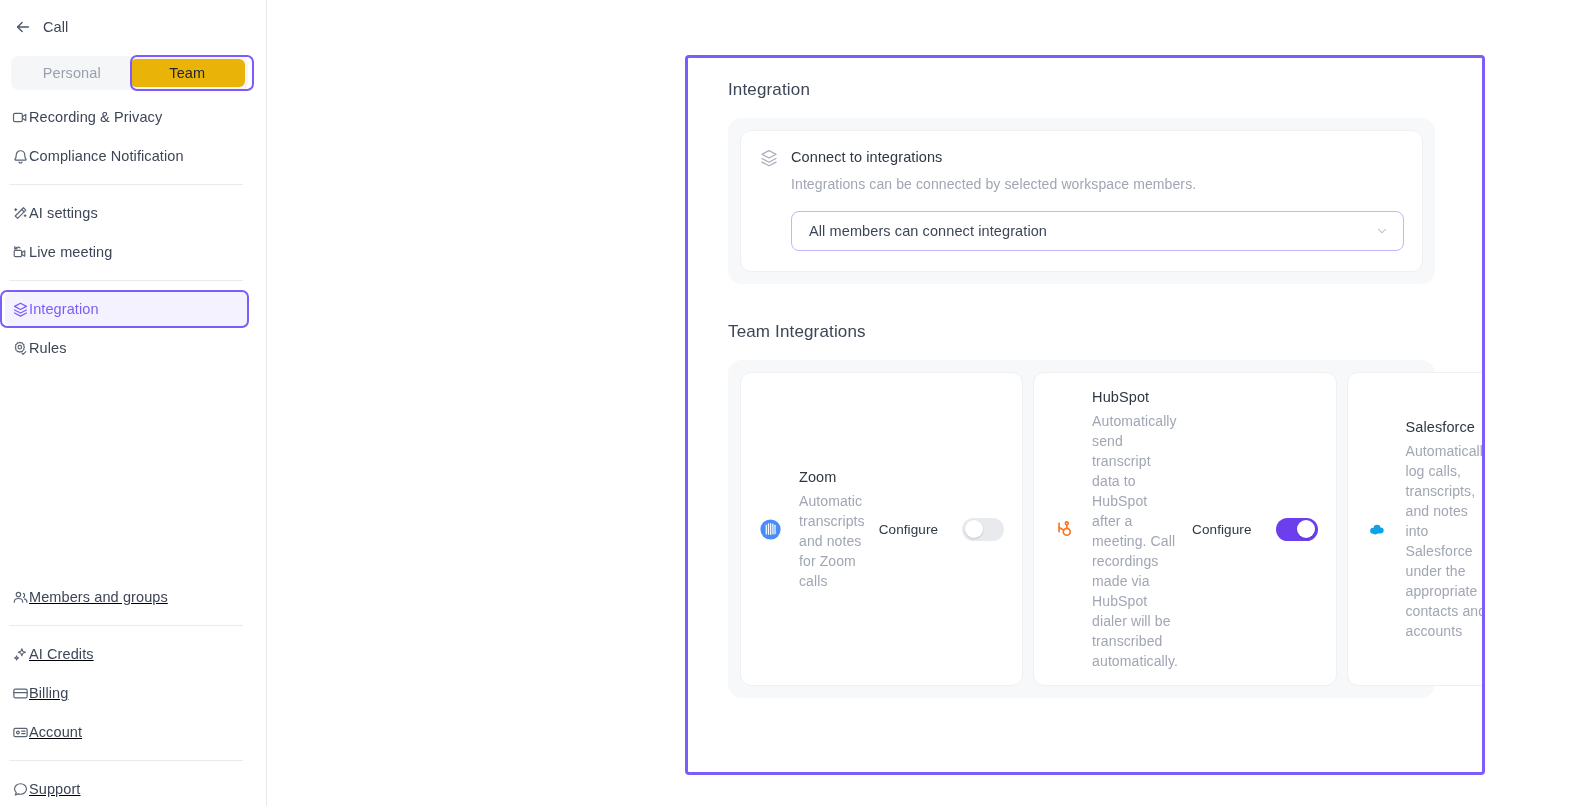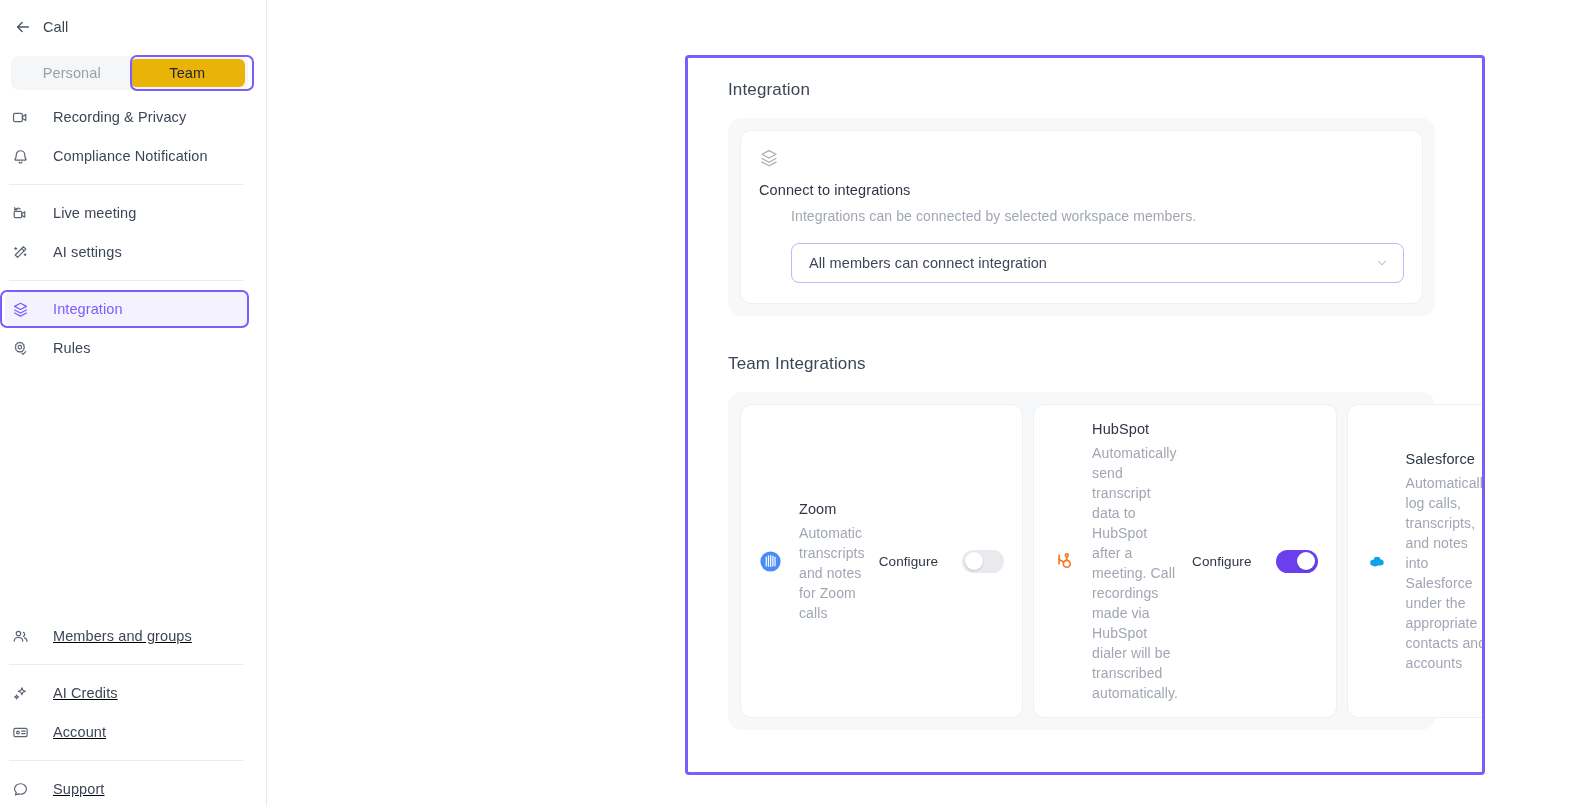--- a/index.html
+++ b/index.html
@@ -87,21 +87,21 @@
     pointer-events: none;
     z-index: 3;
   }
 
   .nav-group { margin-top: 10px; }
 
   .nav-item {
     position: relative;
     display: flex;
     align-items: center;
-    gap: 24px;
+    gap: 0;
     height: 34px;
     margin: 0 18px 0 5px;
     padding-left: 6px;
     border-radius: 6px;
     cursor: pointer;
   }
   .nav-item + .nav-item { margin-top: 5px; }
   .nav-ico {
     width: 18px; height: 18px;
     flex: 0 0 18px;
@@ -183,21 +183,20 @@
     border: 1px solid #eef0f3;
     border-radius: 11px;
   }
 
   
   .connect-card { padding: 16px 18px 20px 18px; }
   .connect-head {
     display: flex;
     align-items: flex-start;
     gap: 12px;
-    flex-direction: column;
   }
   .layers-ico { width: 20px; height: 20px; flex: 0 0 20px; color: #a7adba; margin-top: 1px; }
   .connect-title {
     font-size: 14.5px;
     color: #2f3744;
     letter-spacing: 0.1px;
     line-height: 20px;
   }
   .connect-sub {
     font-size: 14px;
@@ -328,41 +327,41 @@
             <path d="M8.3 16.6a1.9 1.9 0 003.4 0"></path>
           </svg>
         </span>
         <span class="nav-label">Compliance Notification</span>
       </div>
     </div>
 
     <div class="divider"></div>
 
     <div class="nav-group">
+      <div class="nav-item">
+        <span class="nav-ico">
+          <svg viewBox="0 0 20 20" fill="none" stroke="currentColor" stroke-width="1.4" stroke-linecap="round" stroke-linejoin="round" width="17" height="17">
+            <path d="M13.5 3.2l2.8 2.8L6.6 15.7 3.8 12.9z"></path>
+            <path d="M11.4 5.3l2.8 2.8"></path>
+            <path d="M4.4 4.2v2.4M3.2 5.4h2.4"></path>
+            <path d="M15.4 11.6v2M14.4 12.6h2"></path>
+          </svg>
+        </span>
+        <span class="nav-label">AI settings</span>
+      </div>
       <div class="nav-item">
         <span class="nav-ico">
           <svg viewBox="0 0 20 20" fill="none" stroke="currentColor" stroke-width="1.4" stroke-linecap="round" stroke-linejoin="round" width="17" height="17">
             <rect x="2.6" y="7.4" width="8.8" height="7.4" rx="1.4"></rect>
             <path d="M11.4 10.2l3.6-2.2v6.4l-3.6-2.2z"></path>
             <path d="M3.4 5.6c1.2-2 4.6-2.4 6-1.1"></path>
             <path d="M3.2 3.1l.2 2.6 2.6-.2"></path>
           </svg>
         </span>
         <span class="nav-label">Live meeting</span>
-      </div>
-      <div class="nav-item">
-        <span class="nav-ico">
-          <svg viewBox="0 0 20 20" fill="none" stroke="currentColor" stroke-width="1.4" stroke-linecap="round" stroke-linejoin="round" width="17" height="17">
-            <path d="M13.5 3.2l2.8 2.8L6.6 15.7 3.8 12.9z"></path>
-            <path d="M11.4 5.3l2.8 2.8"></path>
-            <path d="M4.4 4.2v2.4M3.2 5.4h2.4"></path>
-            <path d="M15.4 11.6v2M14.4 12.6h2"></path>
-          </svg>
-        </span>
-        <span class="nav-label">AI settings</span>
       </div>
     </div>
 
     <div class="divider"></div>
 
     <div class="nav-group">
       <div class="nav-item selected">
         <span class="nav-ico">
           <svg viewBox="0 0 20 20" fill="none" stroke="currentColor" stroke-width="1.4" stroke-linecap="round" stroke-linejoin="round" width="17" height="17">
             <path d="M10 2.6L17 6.3 10 10 3 6.3z"></path>
@@ -404,20 +403,29 @@
 
       <div class="nav-group">
         <div class="nav-item">
           <span class="nav-ico">
             <svg viewBox="0 0 20 20" fill="none" stroke="currentColor" stroke-width="1.3" stroke-linecap="round" stroke-linejoin="round" width="17" height="17">
               <path d="M11.6 3.2l1.2 3 3 1.2-3 1.2-1.2 3-1.2-3-3-1.2 3-1.2z"></path>
               <path d="M5.4 11.6l.7 1.7 1.7.7-1.7.7-.7 1.7-.7-1.7-1.7-.7 1.7-.7z"></path>
             </svg>
           </span>
           <span class="nav-label">AI Credits</span>
+        </div>
+        <div class="nav-item">
+          <span class="nav-ico">
+            <svg viewBox="0 0 20 20" fill="none" stroke="currentColor" stroke-width="1.4" stroke-linecap="round" stroke-linejoin="round" width="17" height="17">
+              <rect x="2.2" y="4.8" width="15.6" height="10.4" rx="1.8"></rect>
+              <path d="M2.2 9h15.6"></path>
+            </svg>
+          </span>
+          <span class="nav-label">Billing</span>
         </div>
         <div class="nav-item">
           <span class="nav-ico">
             <svg viewBox="0 0 20 20" fill="none" stroke="currentColor" stroke-width="1.4" stroke-linecap="round" stroke-linejoin="round" width="17" height="17">
               <rect x="2.2" y="5.2" width="15.6" height="9.6" rx="1.6"></rect>
               <circle cx="7" cy="10" r="1.6"></circle>
               <path d="M11.4 8.4h4M11.4 11.4h4"></path>
             </svg>
           </span>
           <span class="nav-label">Account</span>

